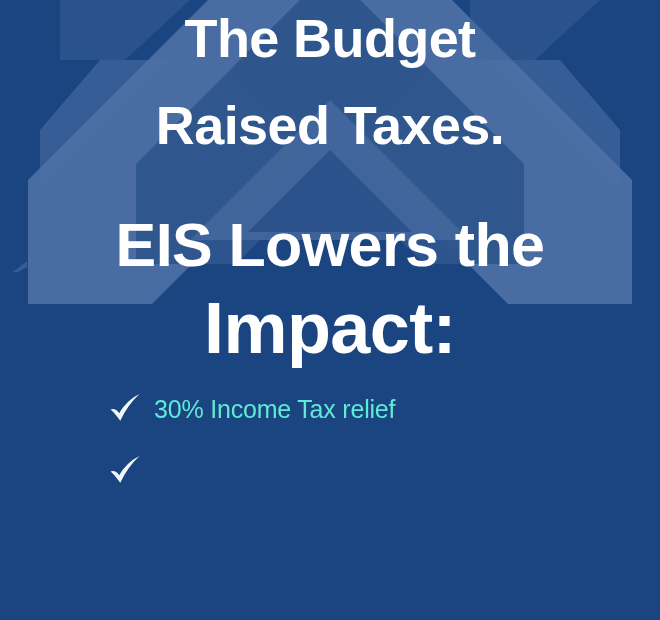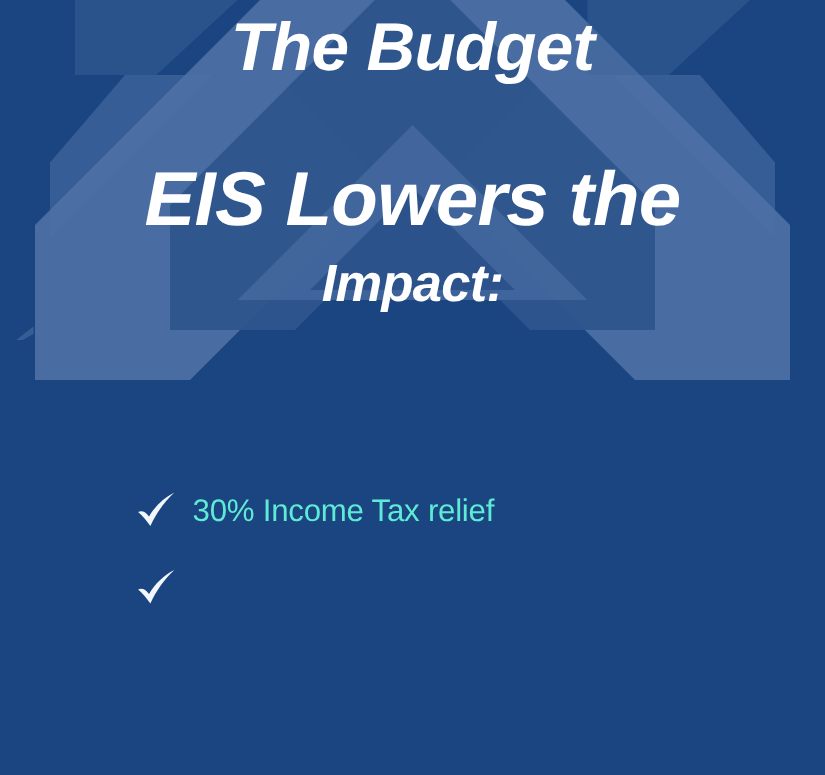--- a/index.html
+++ b/index.html
@@ -33,21 +33,20 @@
     position: relative;
     z-index: 2;
     width: 100%;
     height: 100%;
     box-sizing: border-box;
   }
 
   .headline-block {
     padding-top: 6px;
     text-align: center;
-    font-style: italic;
   }
   .headline {
     color: #ffffff;
     font-weight: 700;
     letter-spacing: -0.6px;
     line-height: 1.05;
     margin: 0;
     text-align: center;
   }
   .headline.l1 {
@@ -56,21 +55,21 @@
   }
   .headline.l2 {
     font-size: 54px;
     padding-top: 30px;
   }
   .headline.l3 {
     font-size: 61px;
     padding-top: 60px;
   }
   .headline.l4 {
-    font-size: 42px;
+    font-size: 72px;
     padding-top: 14px;
   }
 
   
   .benefits {
     list-style: none;
     margin: 0;
     padding: 0;
     position: absolute;
     left: 0;
@@ -146,20 +145,21 @@
   </svg>
 
   <svg class="stray-mark" viewBox="0 0 14 11">
     <polygon points="0,11 14,0 14,6 5,11" fill="#4d71a5"></polygon>
   </svg>
 
   <div id="content">
 
     <div class="headline-block">
       <h1 class="headline l1">The Budget</h1>
+      <h1 class="headline l2">Raised Taxes.</h1>
       <h1 class="headline l3">EIS Lowers the</h1>
       <h1 class="headline l4">Impact:</h1>
     </div>
 
     <ul class="benefits">
 
       <li class="benefit">
         <svg class="check-icon" viewBox="0 0 34 32">
           <path d="M2.5 16.5 C5.5 15.2 8.6 16.4 11.2 20.2 C16.0 12.0 23.0 5.2 31.5 1.0 C23.6 8.4 17.0 17.4 12.3 27.8 C9.6 24.0 6.4 19.8 2.5 16.5 Z" fill="#f2f7fc"></path>
         </svg>

